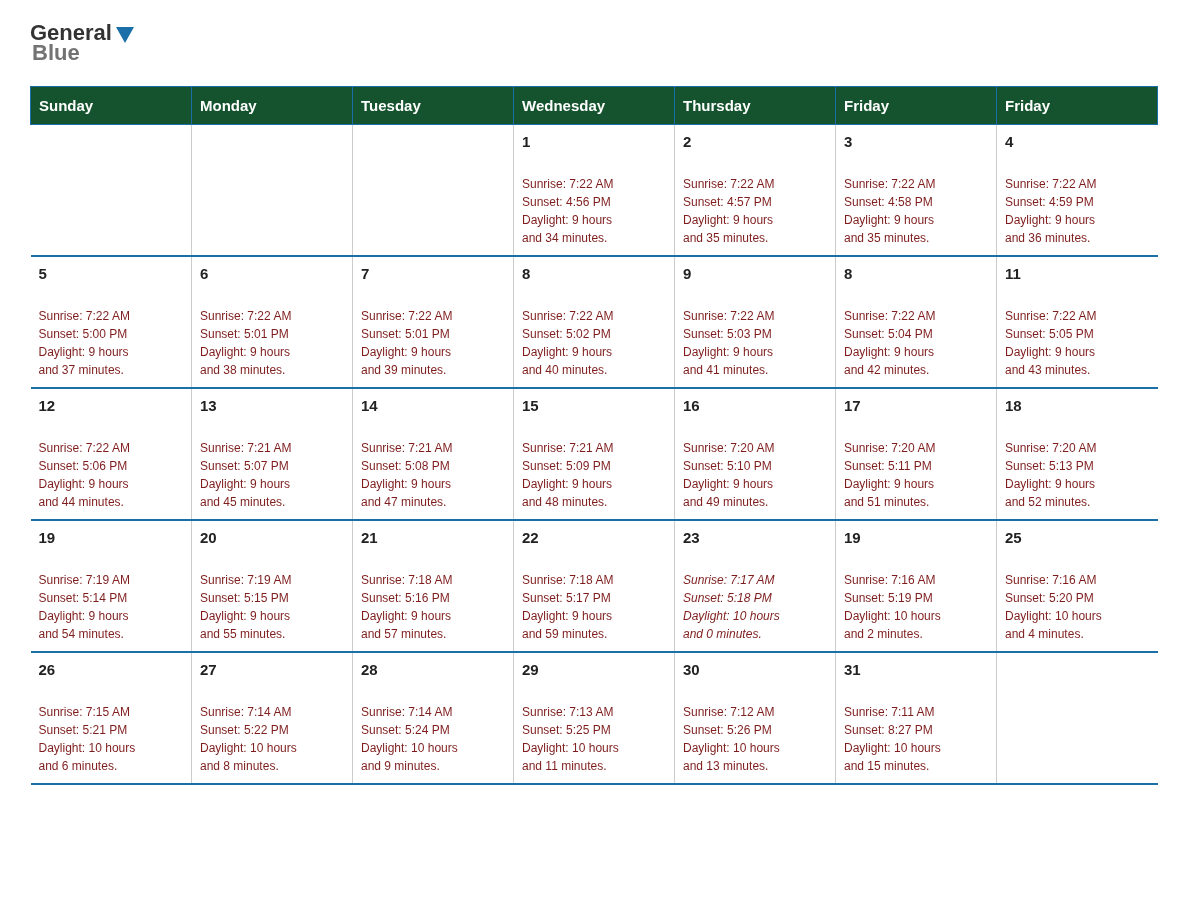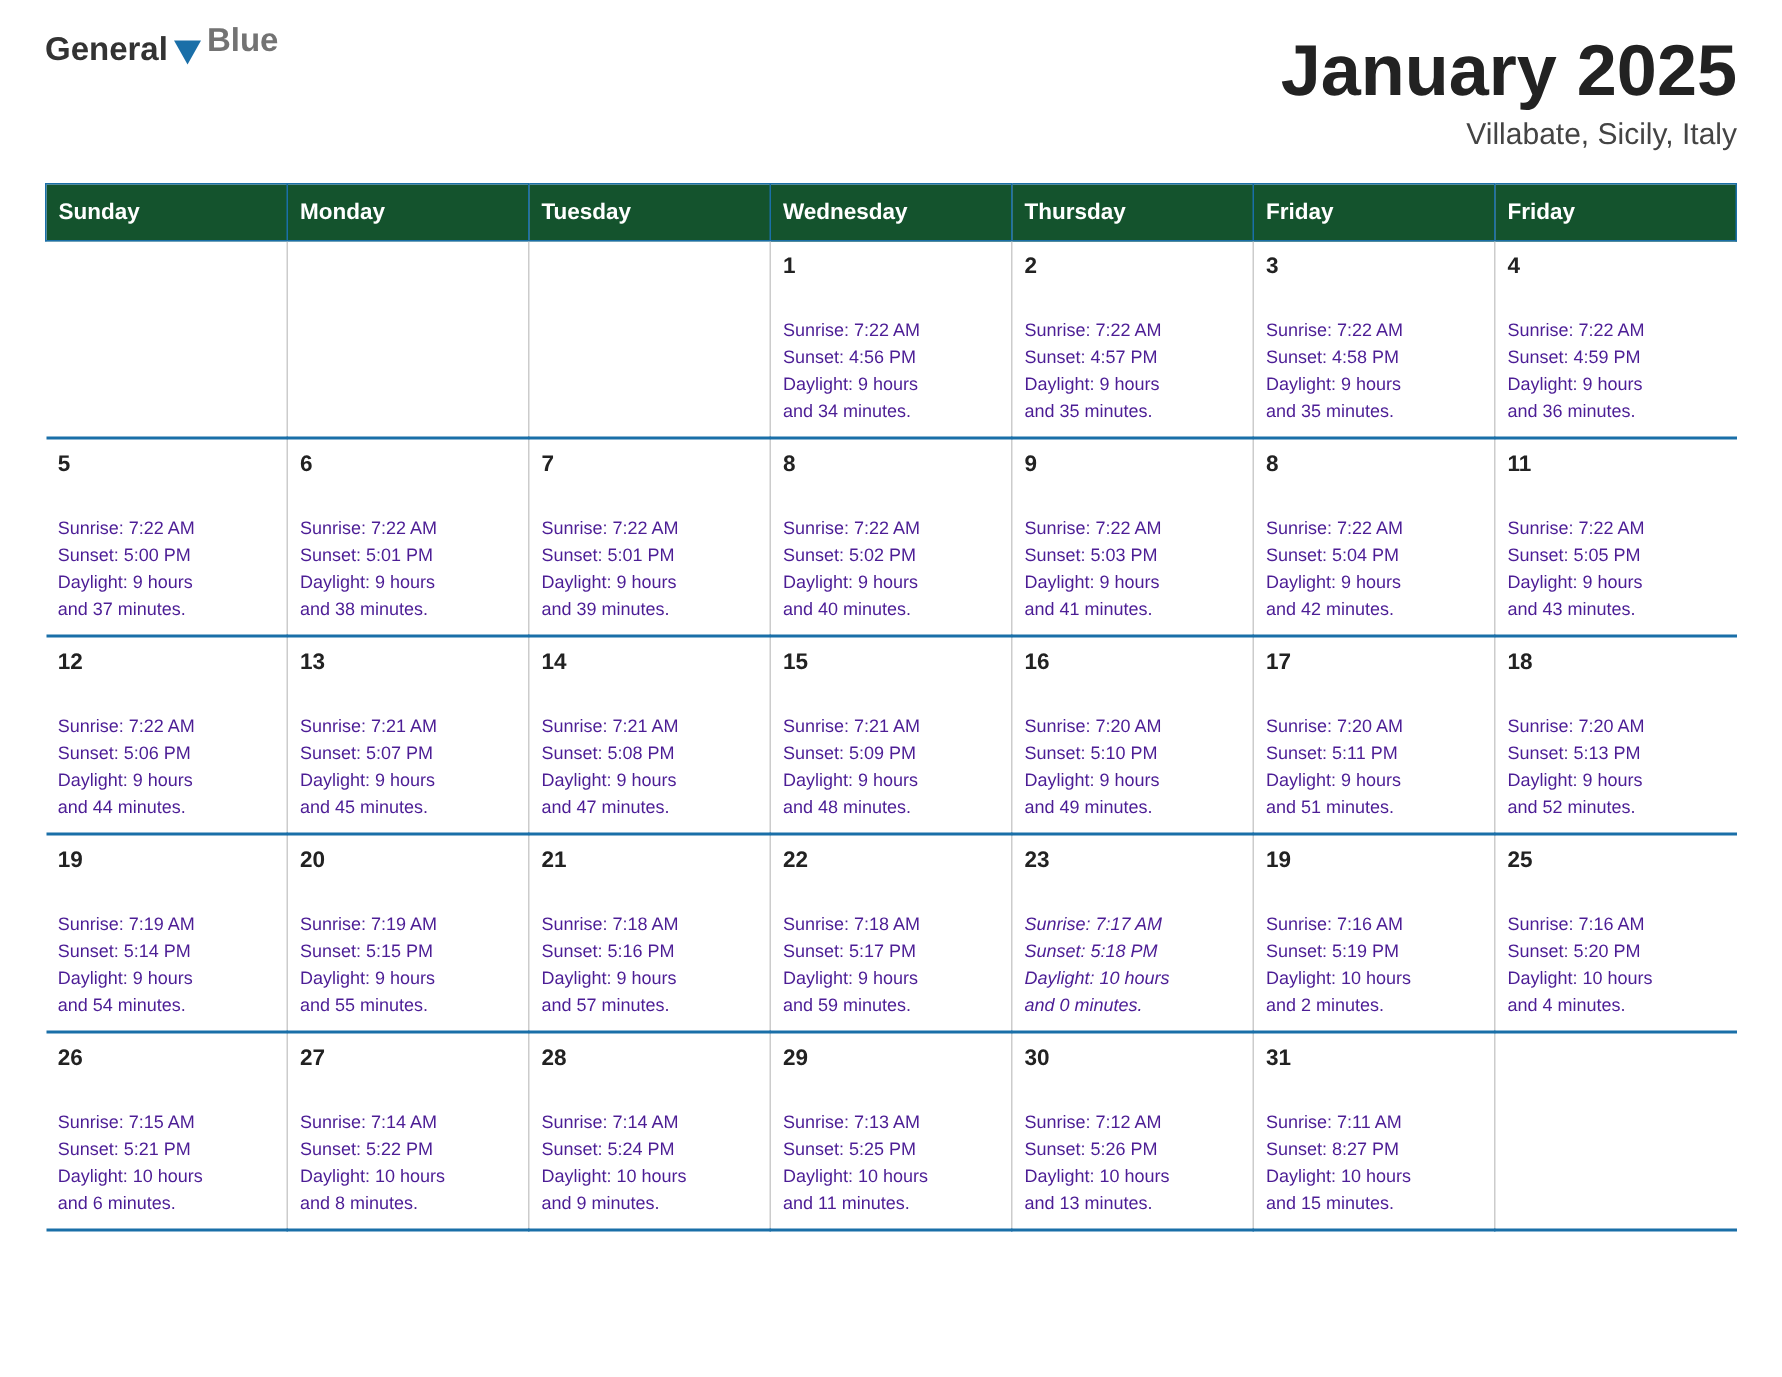--- a/index.html
+++ b/index.html
@@ -75,46 +75,42 @@
     }
     .day-number {
       font-size: 15px;
       font-weight: bold;
       color: #222;
       display: block;
       margin-bottom: 4px;
     }
     .day-info {
       font-size: 12px;
-      color: #4c1d95;
+      color: #7f1d1d;
       line-height: 1.5;
       margin-top: 25px;
     }
     .empty-cell {
       background: #fff;
     }
   </style>
 </head>
 <body>
 
 <div class="header">
   <div class="logo">
-    <div style="display:flex; flex-direction:row; align-items:flex-start;">
+    <div style="display:flex; flex-direction:column; align-items:flex-start;">
       <div style="display:flex; align-items:center;">
         <span class="logo-text-general">General</span>
         <svg width="22" height="22" viewBox="0 0 22 22" style="margin-left:2px; margin-top:2px;">
           <polygon points="2,4 20,4 11,20" fill="#1a6fa8"></polygon>
         </svg>
       </div>
       <span class="logo-text-blue" style="margin-top:-6px; margin-left:2px;">Blue</span>
     </div>
-  </div>
-  <div class="title-block">
-    <div class="calendar-title">January 2025</div>
-    <div class="calendar-subtitle">Villabate, Sicily, Italy</div>
   </div>
 </div>
 
 <table>
   <thead>
     <tr>
     <th>Sunday</th>
         <th>Monday</th>
         <th>Tuesday</th>
         <th>Wednesday</th>

